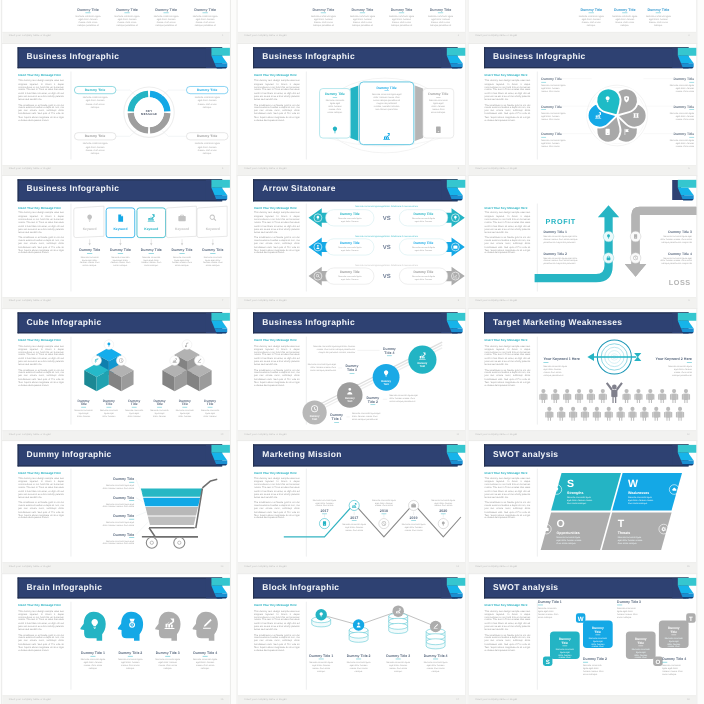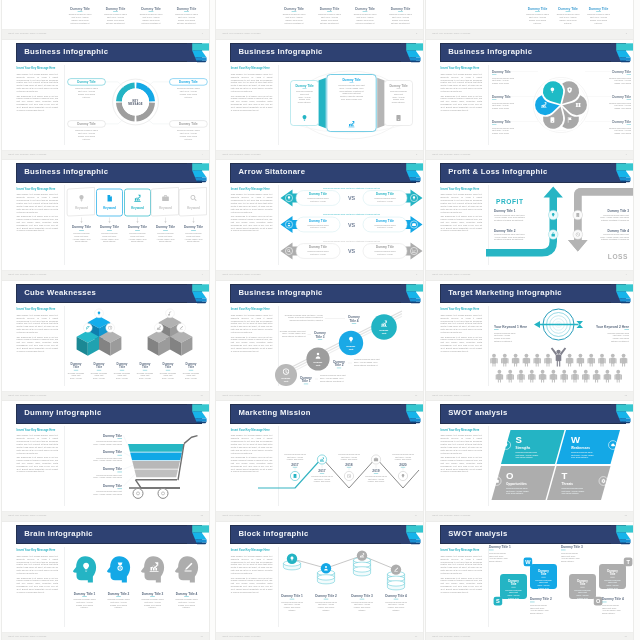--- a/index.html
+++ b/index.html
@@ -545,23 +545,20 @@
             </svg>
           </div>
           <div class="foot">
             <span class="ft">Insert your company name or slogan</span>
             <span class="pg">8</span>
           </div>
         </div>
       </div>
       <div class="cell c2">
         <div class="slide">
-          <div class="tbar">
-            <span class="ttl">Profit &amp; Loss Infographic</span>
-          </div>
           <svg class="rib" width="30" height="24" viewBox="0 0 30 24">
             <path d="M0 0.6 L7.2 0.6 L5.4 4.2 L11.4 18.8 L0 18.8 Z" fill="#2e4172"></path>
             <path d="M5.4 4.2 L6.6 3.9 L12.6 18.8 L11.4 18.8 Z" fill="#22304f"></path>
             <path d="M5.2 0.3 L30 0.3 L30 7.6 L5.2 7.6 Z" fill="#35c6cf"></path>
             <path d="M5.2 7.6 L14.6 7.6 L19.6 14.6 L8.1 14.6 Z" fill="#16b4ea"></path>
             <path d="M8.1 14.6 L19.6 14.6 L19.6 17.8 L9.4 17.8 Z" fill="#1a8fd2"></path>
             <path d="M9.4 17.8 L19.6 17.8 L18.4 19.2 L10.1 19.2 Z" fill="#11427a"></path>
           </svg>
           <div class="bodycol">
             <h4>Insert Your Key Message Here</h4>
@@ -615,21 +612,21 @@
             <span class="ft">Insert your company name or slogan</span>
             <span class="pg">9</span>
           </div>
         </div>
       </div>
     </div>
     <div class="row">
       <div class="cell c0">
         <div class="slide">
           <div class="tbar">
-            <span class="ttl">Cube Weaknesses</span>
+            <span class="ttl">Cube Infographic</span>
           </div>
           <svg class="rib" width="30" height="24" viewBox="0 0 30 24">
             <path d="M0 0.6 L7.2 0.6 L5.4 4.2 L11.4 18.8 L0 18.8 Z" fill="#2e4172"></path>
             <path d="M5.4 4.2 L6.6 3.9 L12.6 18.8 L11.4 18.8 Z" fill="#22304f"></path>
             <path d="M5.2 0.3 L30 0.3 L30 7.6 L5.2 7.6 Z" fill="#35c6cf"></path>
             <path d="M5.2 7.6 L14.6 7.6 L19.6 14.6 L8.1 14.6 Z" fill="#16b4ea"></path>
             <path d="M8.1 14.6 L19.6 14.6 L19.6 17.8 L9.4 17.8 Z" fill="#1a8fd2"></path>
             <path d="M9.4 17.8 L19.6 17.8 L18.4 19.2 L10.1 19.2 Z" fill="#11427a"></path>
           </svg>
           <div class="bodycol">
@@ -806,21 +803,21 @@
           </div>
           <div class="foot">
             <span class="ft">Insert your company name or slogan</span>
             <span class="pg">11</span>
           </div>
         </div>
       </div>
       <div class="cell c2">
         <div class="slide">
           <div class="tbar">
-            <span class="ttl">Target Marketing Infographic</span>
+            <span class="ttl">Target Marketing Weaknesses</span>
           </div>
           <svg class="rib" width="30" height="24" viewBox="0 0 30 24">
             <path d="M0 0.6 L7.2 0.6 L5.4 4.2 L11.4 18.8 L0 18.8 Z" fill="#2e4172"></path>
             <path d="M5.4 4.2 L6.6 3.9 L12.6 18.8 L11.4 18.8 Z" fill="#22304f"></path>
             <path d="M5.2 0.3 L30 0.3 L30 7.6 L5.2 7.6 Z" fill="#35c6cf"></path>
             <path d="M5.2 7.6 L14.6 7.6 L19.6 14.6 L8.1 14.6 Z" fill="#16b4ea"></path>
             <path d="M8.1 14.6 L19.6 14.6 L19.6 17.8 L9.4 17.8 Z" fill="#1a8fd2"></path>
             <path d="M9.4 17.8 L19.6 17.8 L18.4 19.2 L10.1 19.2 Z" fill="#11427a"></path>
           </svg>
           <div class="bodycol">

